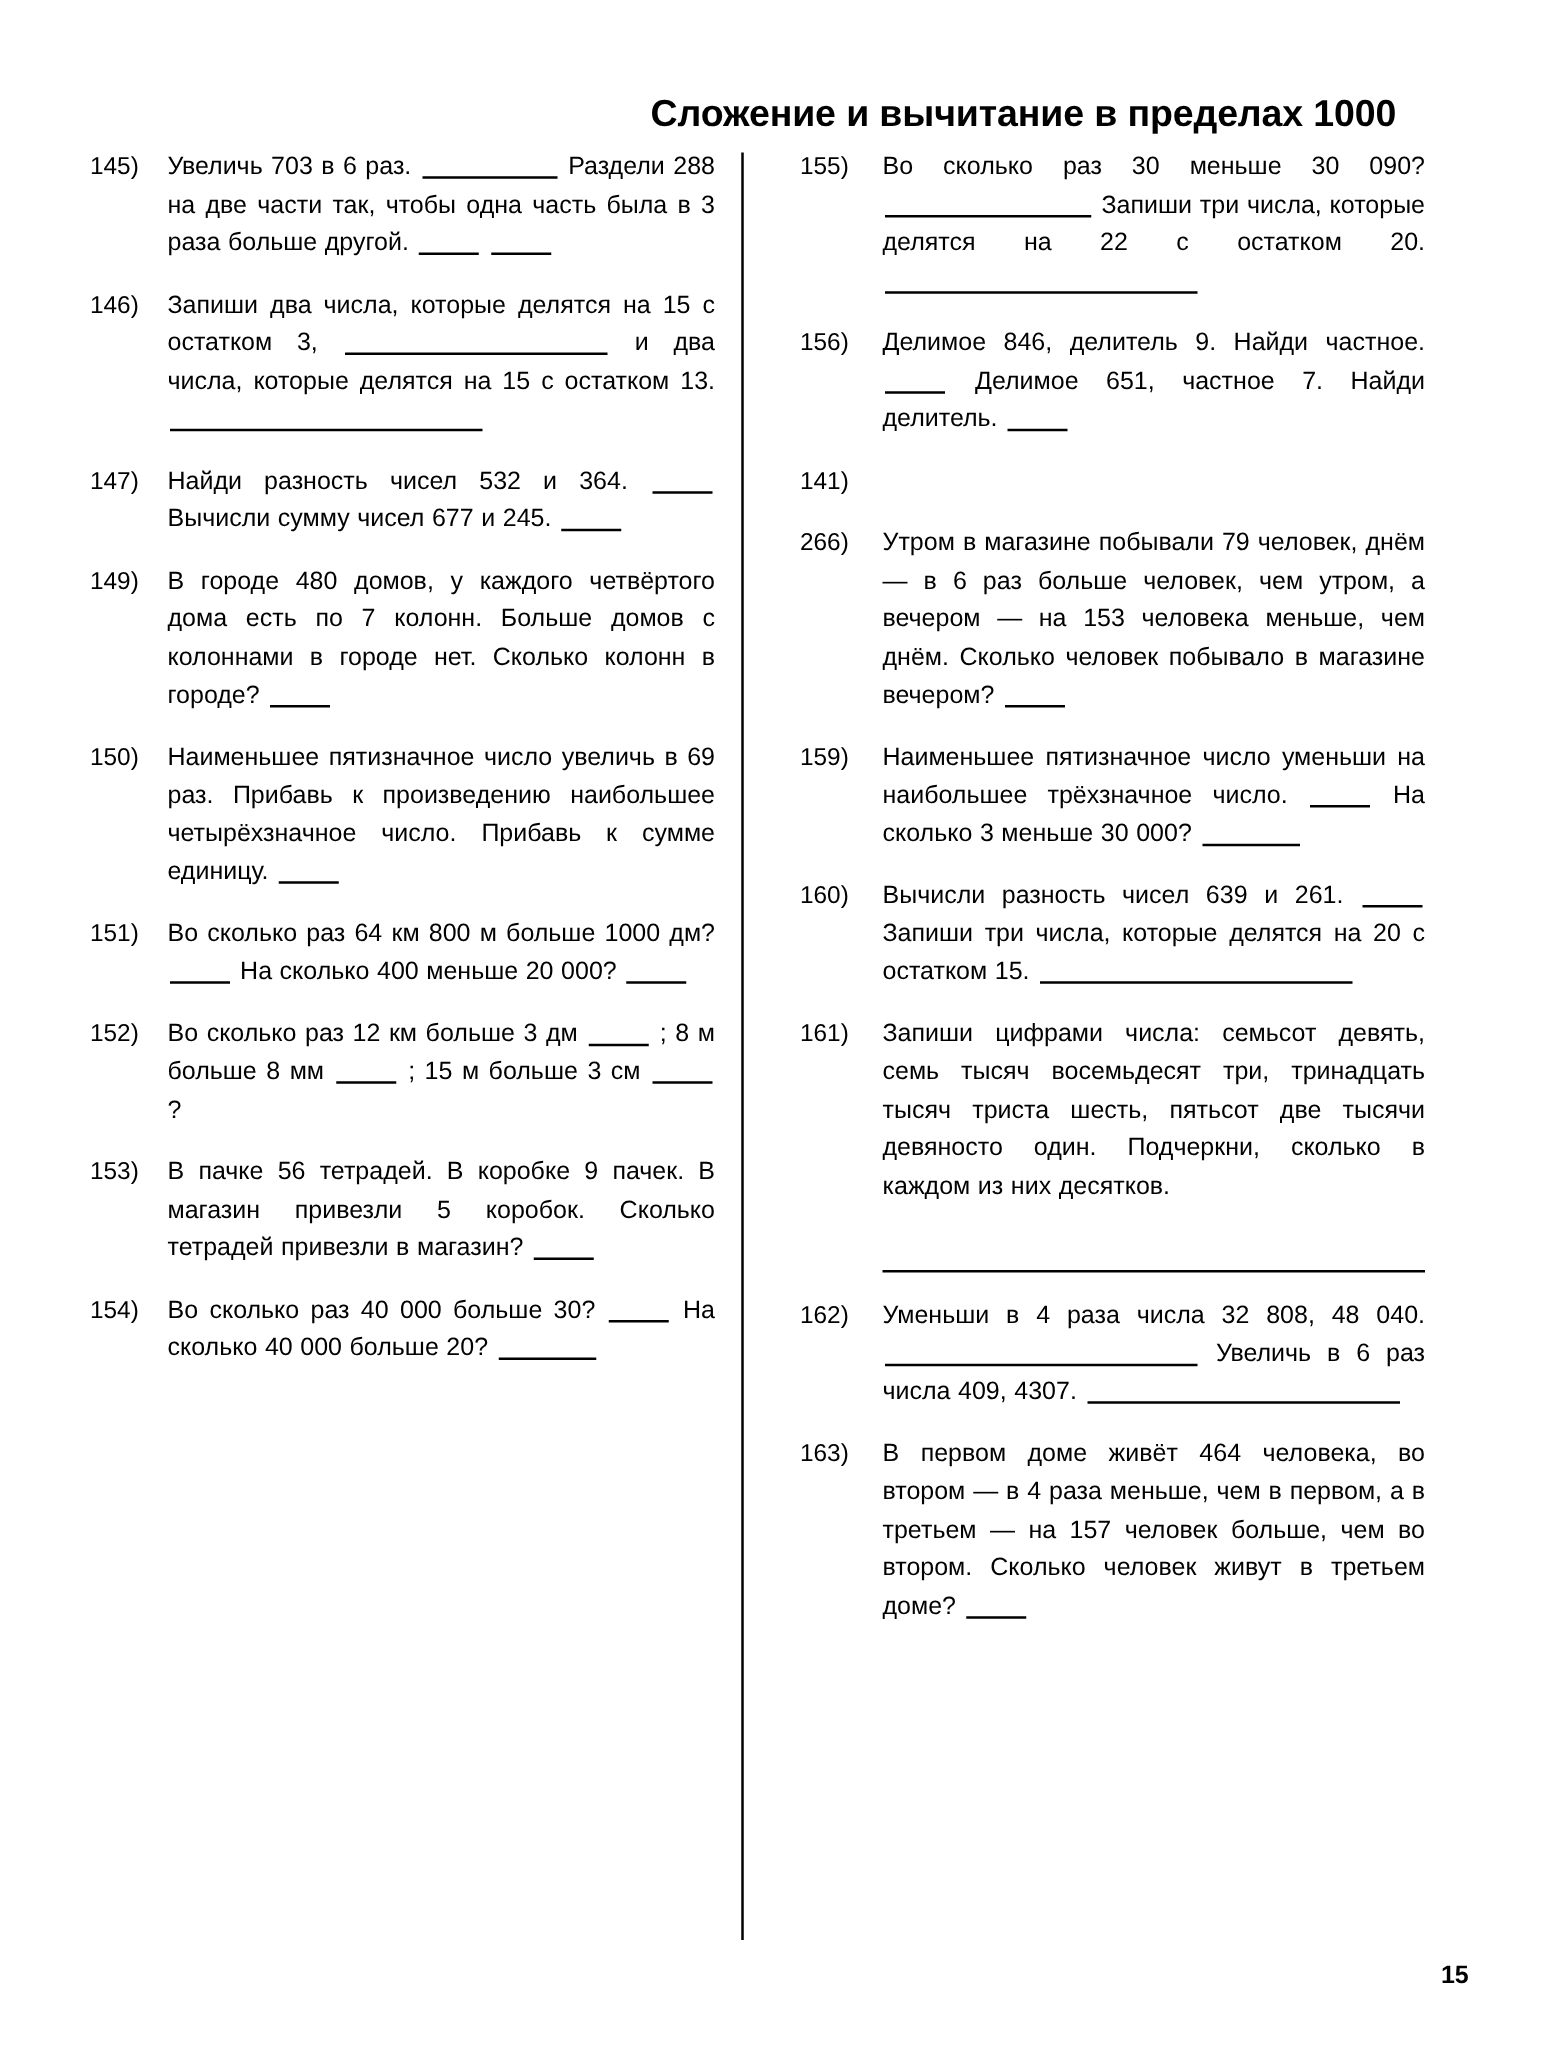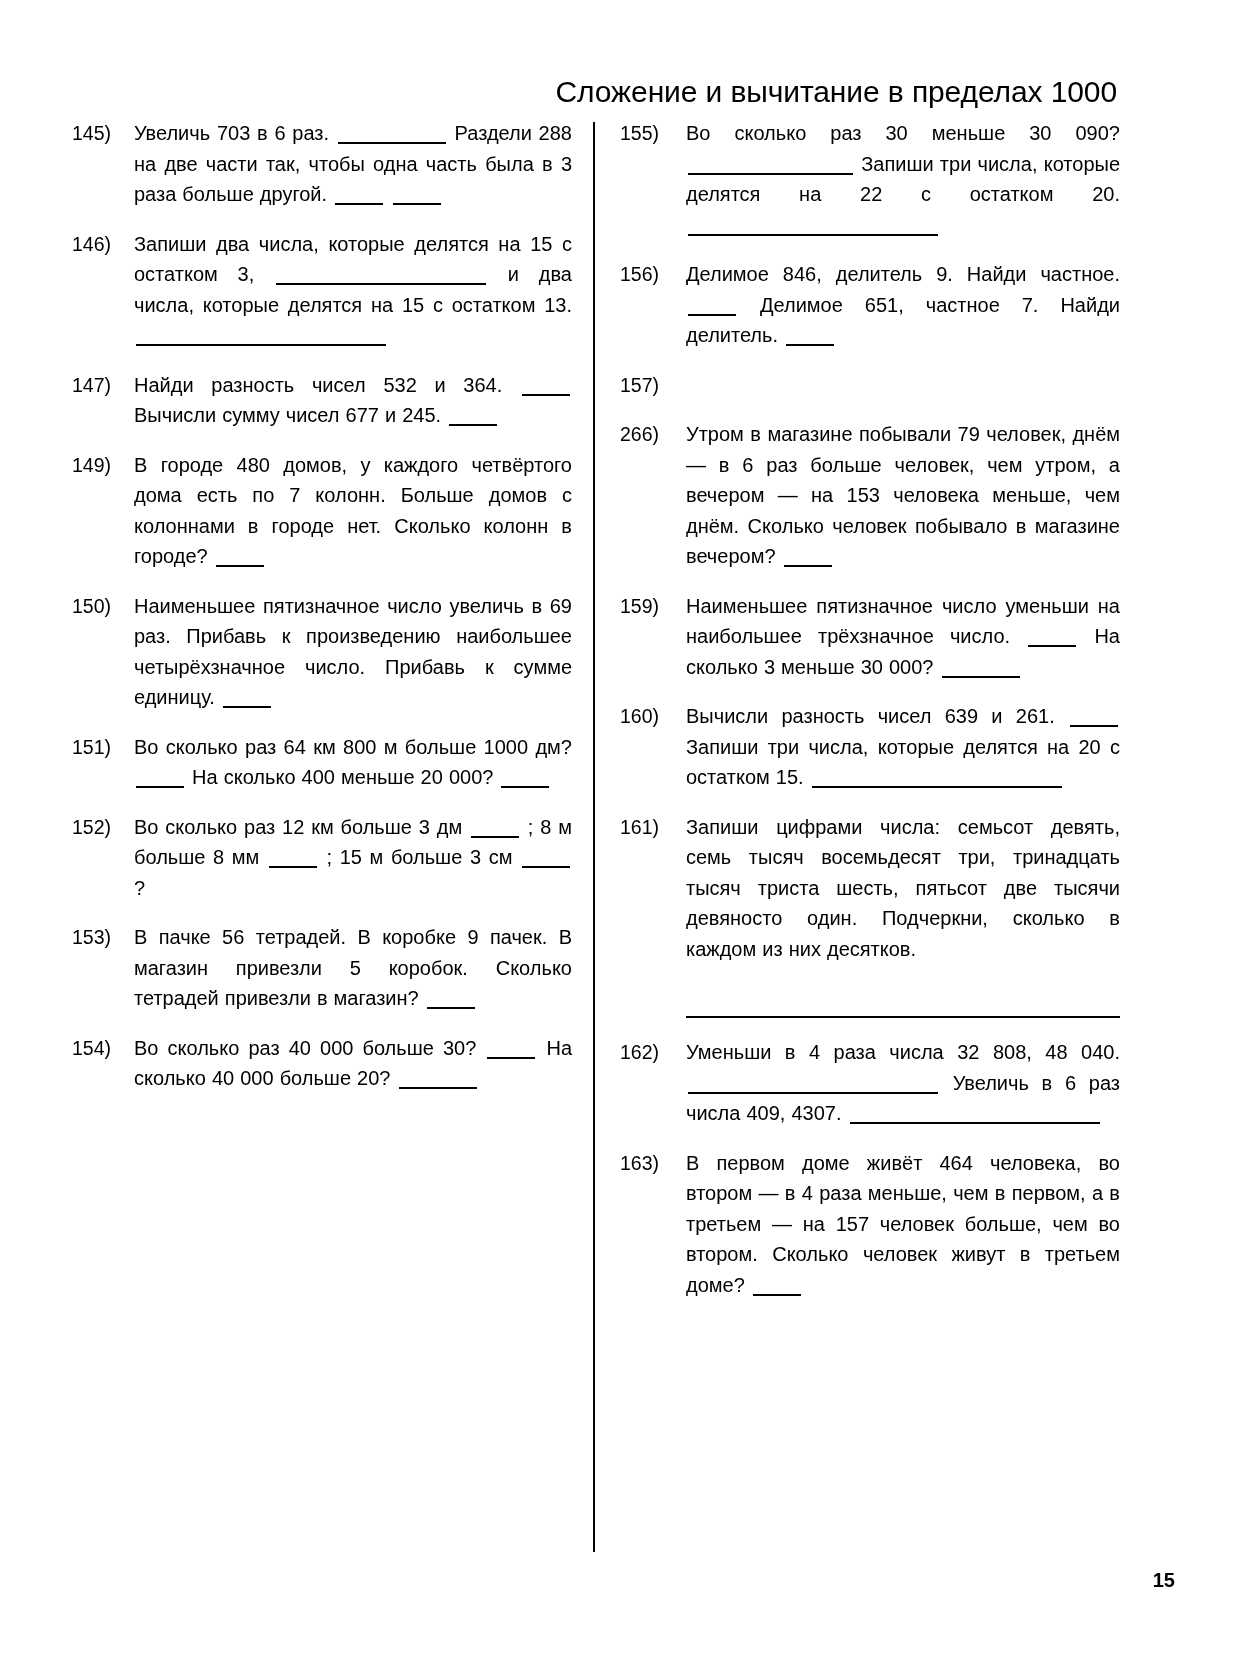--- a/index.html
+++ b/index.html
@@ -25,39 +25,39 @@
   }
 
   
   .page-title {
     position: absolute;
     left: 0;
     top: 55px;
     width: 1117px;
     text-align: right;
     font-size: 30px;
-    font-weight: normal;
+    font-weight: bold;
     letter-spacing: -0.1px;
     font-family: "Liberation Sans", "DejaVu Sans", sans-serif;
   }
 
   
   .columns {
     position: absolute;
     left: 0;
     top: 118px;
     width: 1241px;
     height: 1450px;
   }
   .col {
     position: absolute;
     top: 0;
   }
   .col-left  { left: 72px;  width: 500px; }
-  .col-right { left: 620px; width: 500px; }
+  .col-right { left: 640px; width: 500px; }
 
   .divider {
     position: absolute;
     left: 593px;
     top: 122px;
     width: 2px;
     height: 1430px;
     background: #000;
   }
 
@@ -175,21 +175,21 @@
     <div class="col col-right" id="col-right">
         <div class="task">
           <div class="task-num">155)</div>
           <div class="task-body"><span>Во сколько раз 30 меньше 30 090?</span> <span class="blank b-xl"></span> <span>Запиши три числа, которые делятся на 22 с остатком 20.</span> <span class="blank b-w"></span> </div>
         </div>
         <div class="task">
           <div class="task-num">156)</div>
           <div class="task-body"><span>Делимое 846, делитель 9. Найди частное.</span> <span class="blank b-s"></span> <span>Делимое 651, частное 7. Найди делитель.</span> <span class="blank b-s"></span> </div>
         </div>
         <div class="task">
-          <div class="task-num">157)</div>
+          <div class="task-num">141)</div>
         </div>
         <div class="task">
           <div class="task-num">266)</div>
           <div class="task-body"><span>Утром в магазине побывали 79 человек, днём — в 6 раз больше человек, чем утром, а вечером — на 153 человека меньше, чем днём. Сколько человек побывало в магазине вечером?</span> <span class="blank b-s"></span> </div>
         </div>
         <div class="task">
           <div class="task-num">159)</div>
           <div class="task-body"><span>Наименьшее пятизначное число уменьши на наибольшее трёхзначное число.</span> <span class="blank b-s"></span> <span>На сколько 3 меньше 30 000?</span> <span class="blank b-m"></span> </div>
         </div>
         <div class="task">

